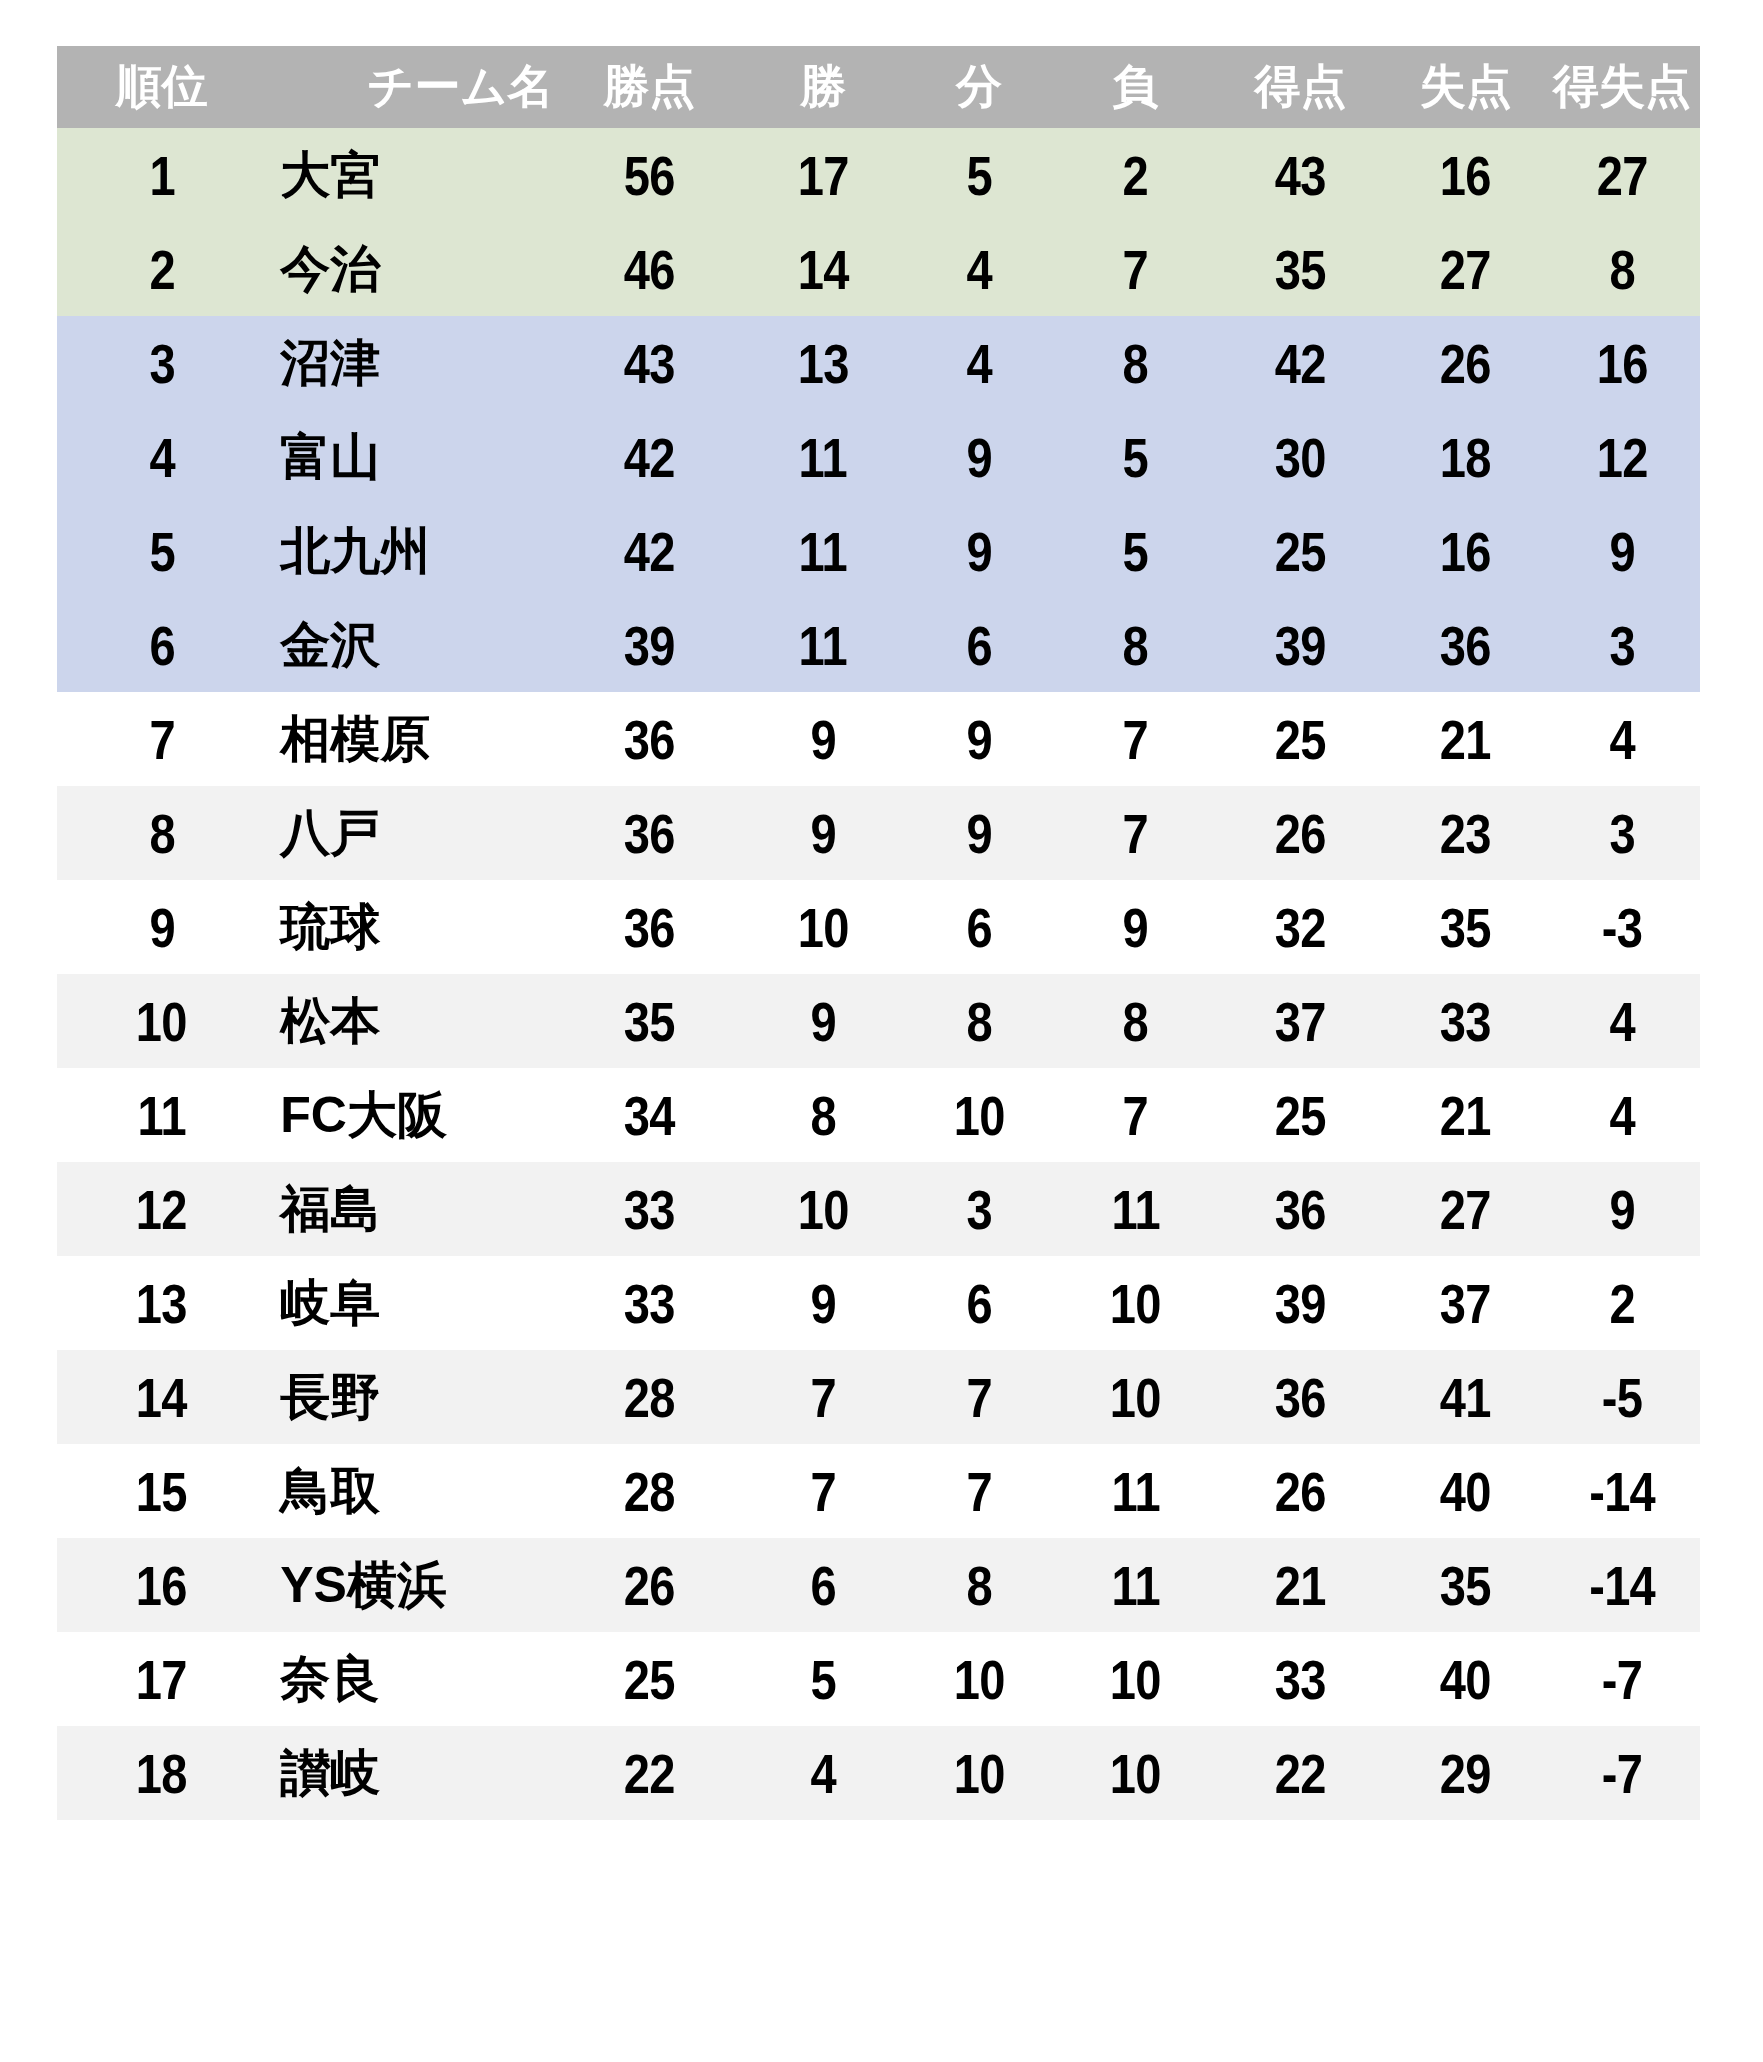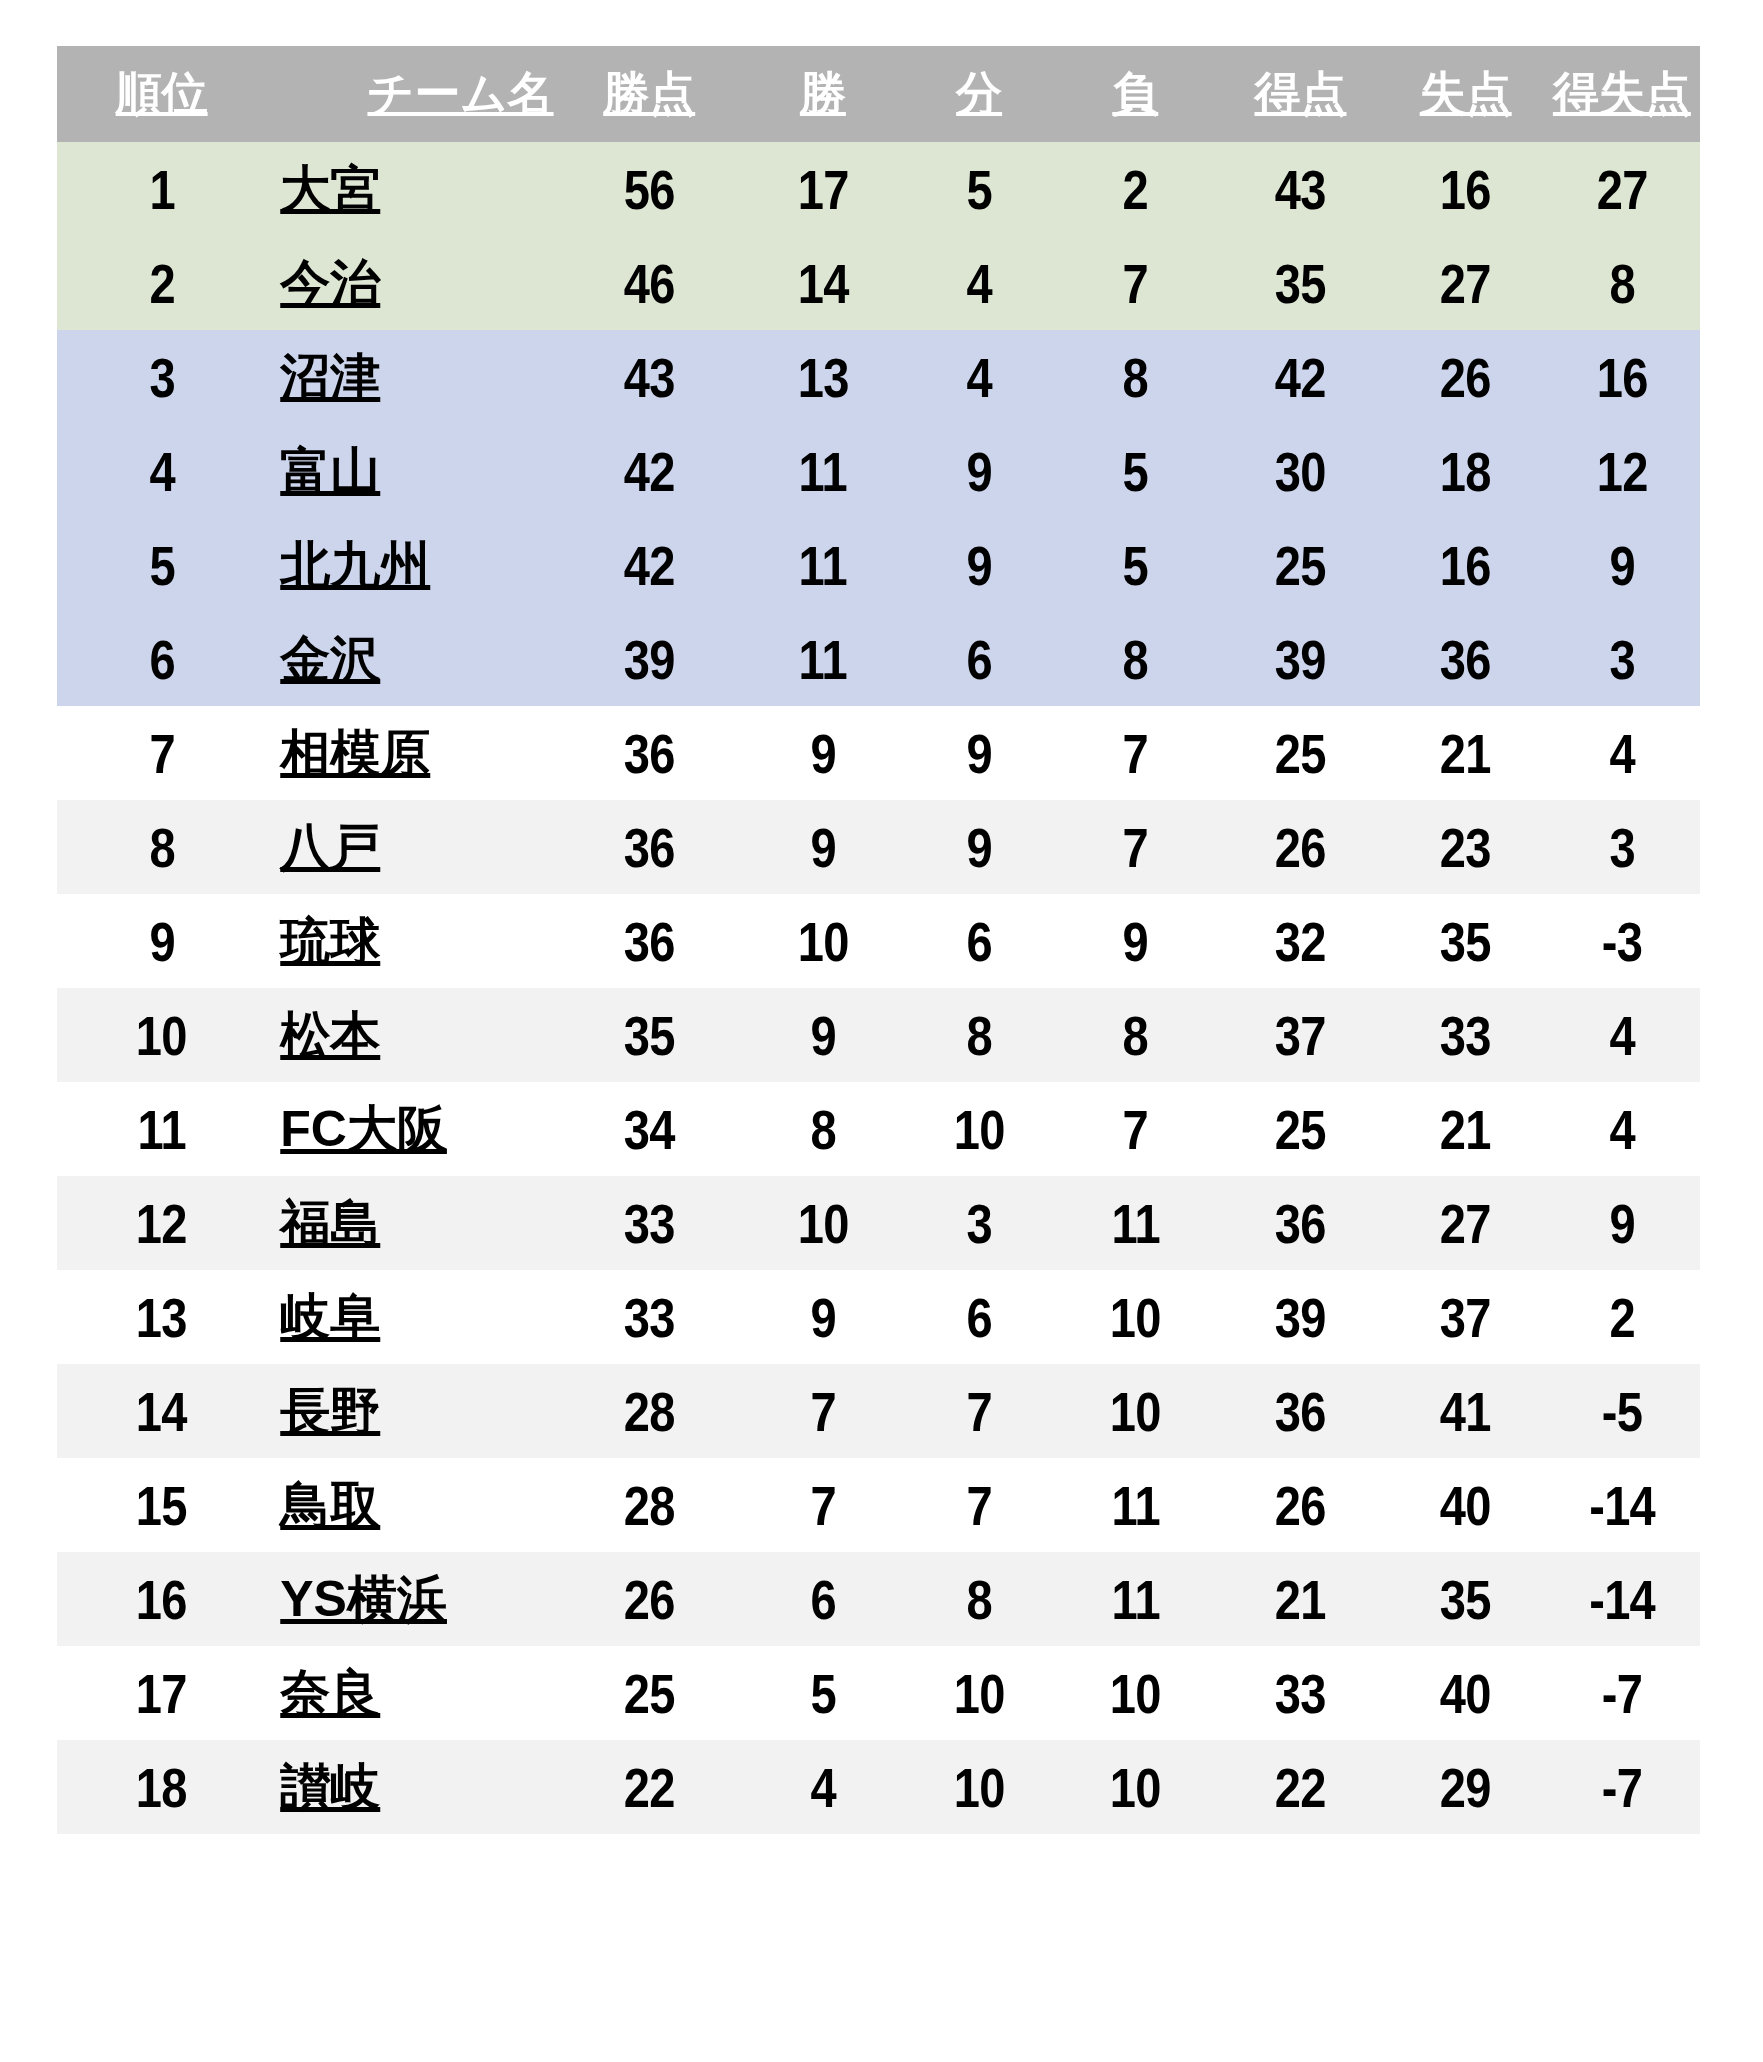--- a/index.html
+++ b/index.html
@@ -26,47 +26,45 @@
   col.c-team   { width: 287px; }
   col.c-points { width: 191px; }
   col.c-wins   { width: 156px; }
   col.c-draws  { width: 156px; }
   col.c-losses { width: 156px; }
   col.c-gf     { width: 174px; }
   col.c-ga     { width: 156px; }
   col.c-gd     { width: 156px; }
 
   thead th {
-    height: 96px;
+    height: 82px;
     background: var(--header-bg, #b3b3b3);
     color: var(--header-text, #ffffff);
     font-weight: bold;
     font-size: 46px;
     text-align: center;
     vertical-align: middle;
     padding: 0;
-    text-decoration: underline;
   }
   thead th.team { text-align: right; padding-left: 14px; }
 
   tbody td {
     height: 94px;
     font-size: 56px;
     font-weight: bold;
     color: var(--text, #000000);
     text-align: center;
     vertical-align: middle;
     padding: 0;
     background: var(--white-bg, #ffffff);
   }
   tbody td.team {
     text-align: left;
     padding-left: 14px;
     font-size: 50px;
-    text-decoration: underline;
   }
   tr.zone-green td { background: var(--green-bg, #dde6d2); }
   tr.zone-blue  td { background: var(--blue-bg, #ccd5ec); }
   tr.alt        td { background: var(--alt-bg, #f2f2f2); }
 
   .num {
     display: inline-block;
     transform: scaleX(0.84);
     transform-origin: center center;
     letter-spacing: -0.9px;

